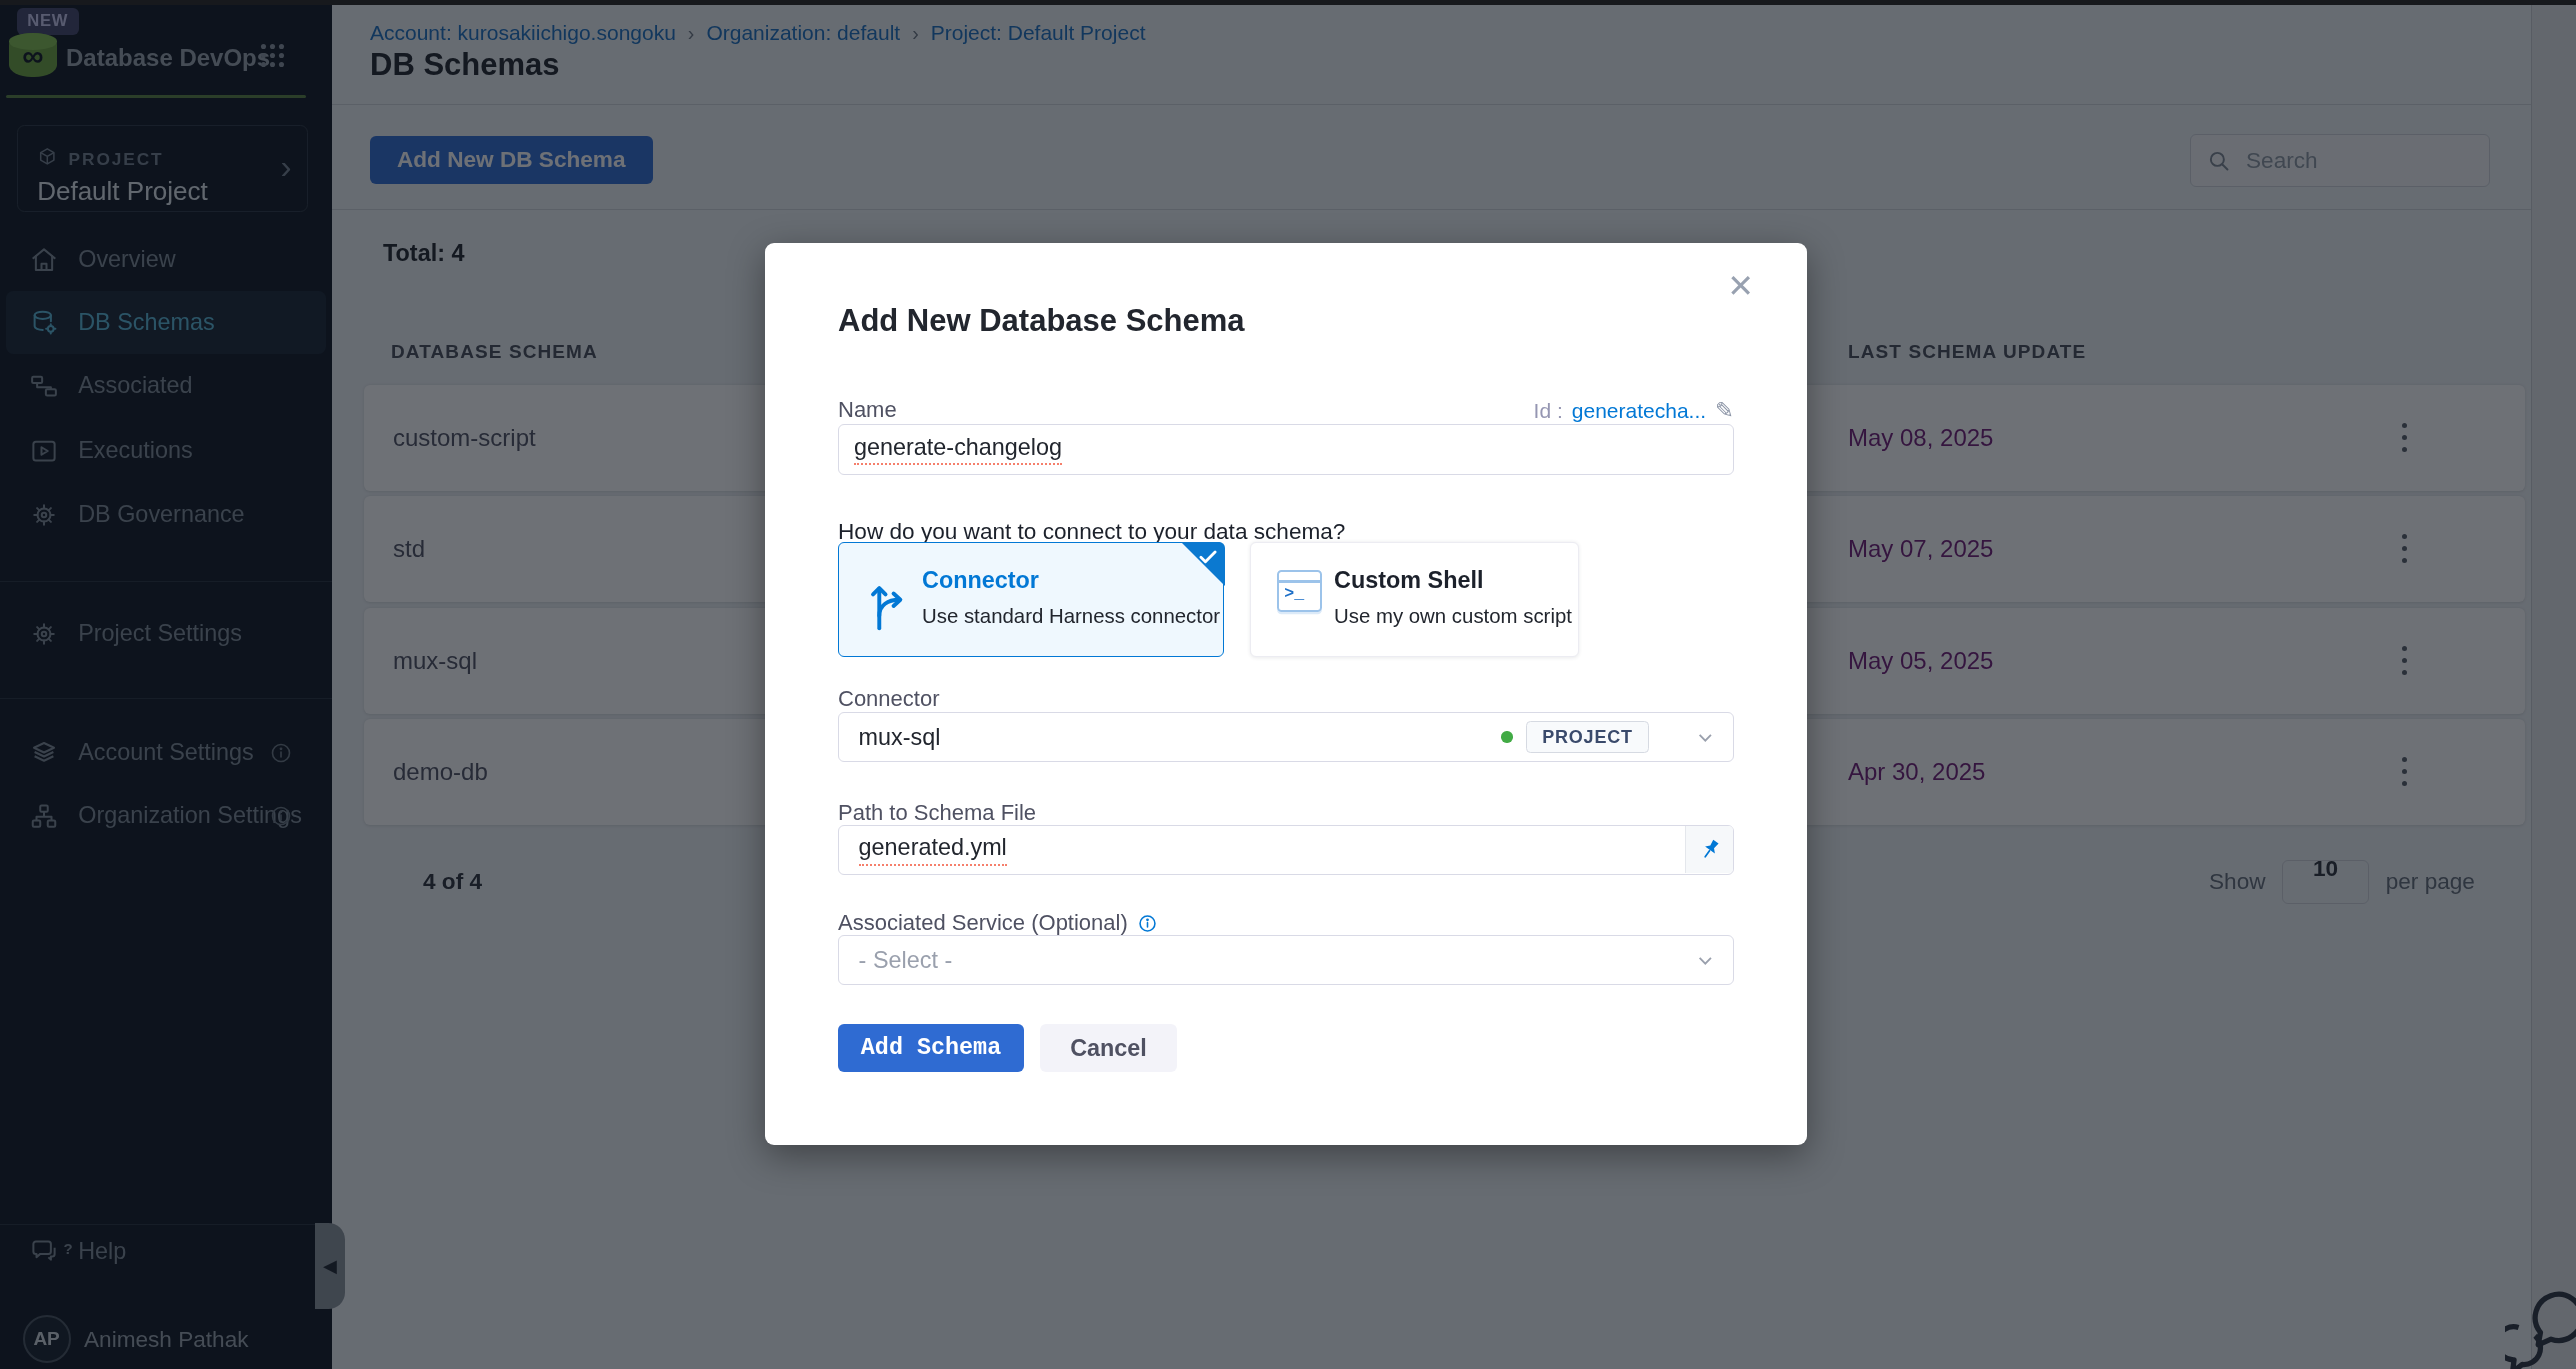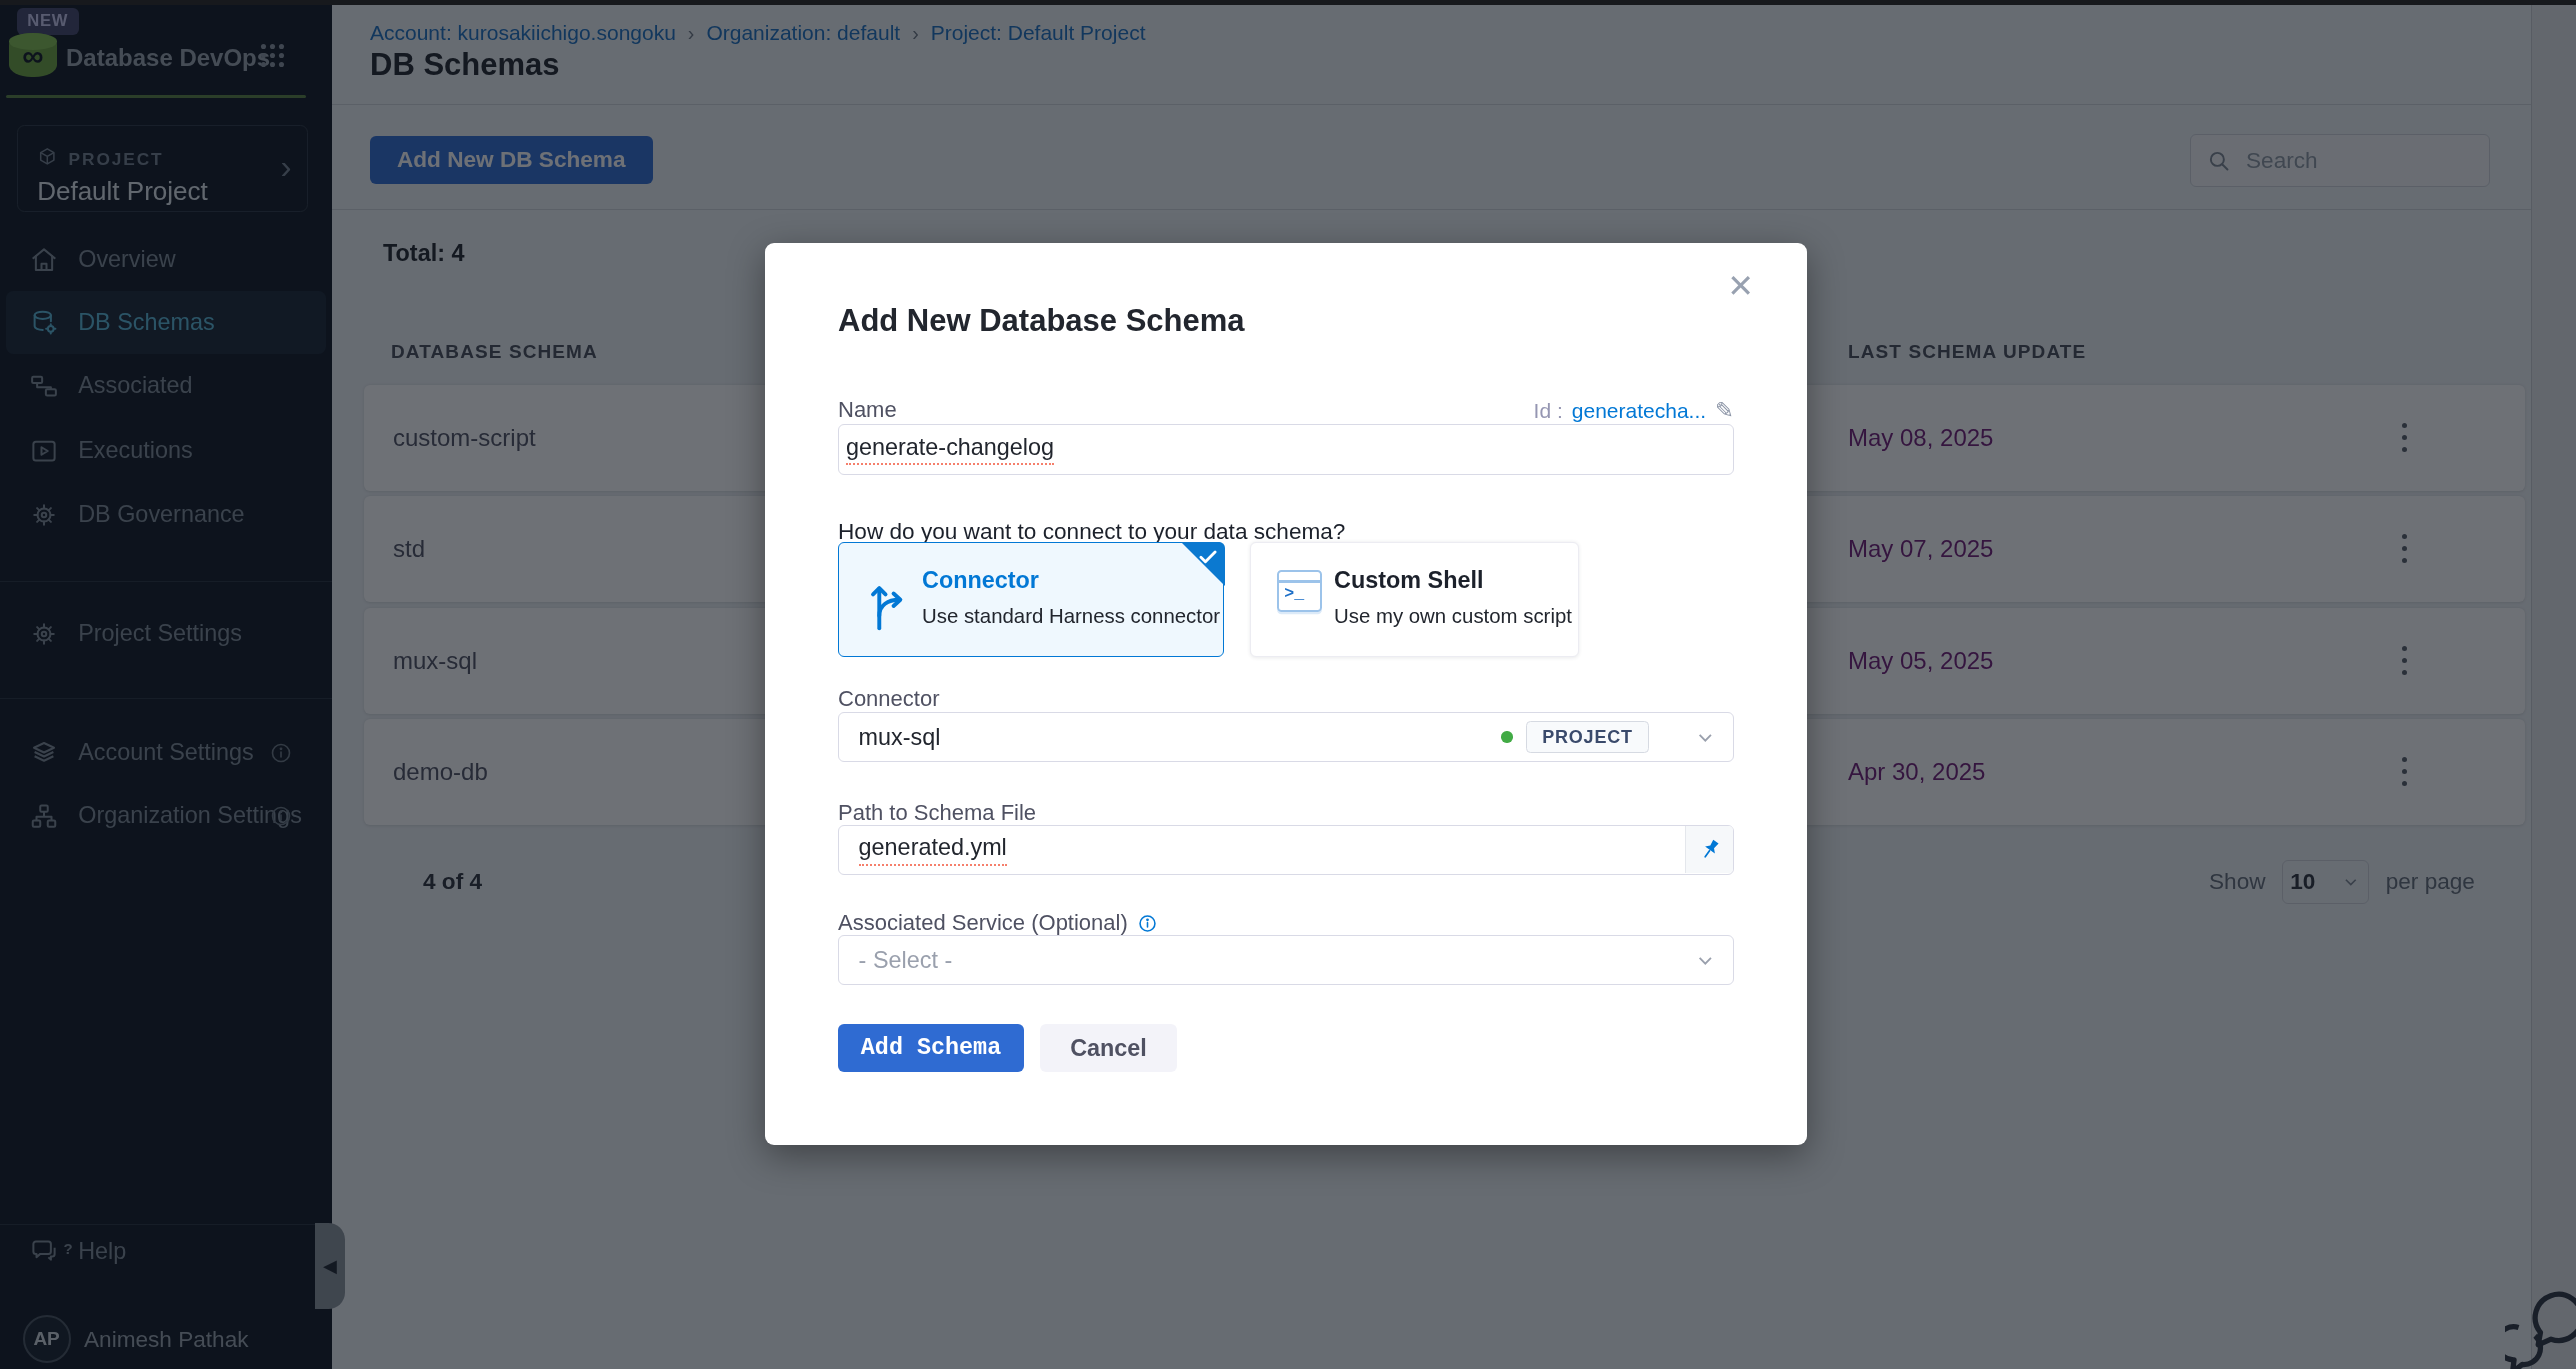--- a/index.html
+++ b/index.html
@@ -78,21 +78,21 @@
   .t-row .cell-name { position:absolute; left:29px; top:39px; font-size:24px; color:#4f5162; }
   .t-row .cell-date { position:absolute; left:1484px; top:39px; font-size:24px; color:#701a75; }
   .kebab { position:absolute; left:2018px; top:30px; width:45px; height:45px; display:flex; flex-direction:column;
     align-items:center; justify-content:center; gap:6.8px; }
   .kebab i { width:5.3px; height:5.3px; background:#565d68; border-radius:50%; }
 
   .pag-range { position:absolute; left:59px; top:869px; font-size:22.6px; font-weight:700; color:#2b303a;margin-left:32px; }
   .pag-right { position:absolute; left:1877px; top:860px; display:flex; align-items:center; gap:16.6px; }
   .pag-right .plabel { font-size:22.6px; color:#636c78; }
   .page-size { width:87px; height:44px; border:1.5px solid #cfd3da; border-radius:6px; display:flex;
-    align-items:center; justify-content:center; gap:26px; }
+    align-items:center; justify-content:center; gap:26px;flex-direction:column; }
   .page-size .val { font-size:22.6px; font-weight:700; color:#2b303a; }
   .page-size svg { width:19.6px; height:19.6px; color:#7b8591; }
 
   #scroll-band { position:absolute; left:2531px; top:4.5px; width:45px; height:1365px; background:#e3e5e8;
     border-left:0.8px solid #c7cbd0; z-index:1; }
 
   #chat-widget { position:absolute; left:2505px; top:1286px; width:83px; height:98px; z-index:3; color:#2b3340; }
 
   
   #backdrop { position:absolute; inset:0; background:rgba(13,18,27,0.60); z-index:10; }
@@ -101,21 +101,21 @@
   .m-close { position:absolute; right:53px; top:27px; font-size:32px; font-weight:300; color:#98a1b0; line-height:32px; }
   .m-title { position:absolute; left:73px; top:60px; font-size:31px; font-weight:700; color:#22262e; }
   .m-row { position:absolute; left:73px; width:896px; }
   .m-label { font-size:22px; color:#4f5162; }
   .id-group { position:absolute; right:0; top:0; display:flex; gap:9px; align-items:center; }
   .id-prefix { font-size:21px; color:#9596b2; }
   .id-link { font-size:21px; color:#0278d5; text-decoration:none; }
   .id-edit { font-size:22.6px; color:#8a93a5; }
 
   .m-input { position:absolute; left:73px; width:896px; height:51px; border:1.5px solid #d9dae6; border-radius:6px;
-    background:#fff; display:flex; align-items:center; padding:0 7px; font-size:23.4px; color:#22262e; }
+    background:#fff; display:flex; align-items:center; padding:0 15px; font-size:23.4px; color:#22262e; }
   .squiggle { border-bottom:2.3px dotted #f57f6b; padding-bottom:2.3px; }
 
   .m-question { position:absolute; left:73px; top:276px; font-size:22.6px; font-weight:400; color:#1c212b; }
 
   .opt-card { position:absolute; top:299px; height:115px; background:#fff; border:0.8px solid #ececf2;
     border-radius:6px; box-shadow:0 0.8px 3.8px rgba(40,50,60,.10); }
   .opt-card.selected { background:#eff8fe; border:1.5px solid #0278d5; box-shadow:none; }
   .opt-card .ribbon { position:absolute; top:-1.5px; right:-1.5px; width:0; height:0;
     border-top:44px solid #0b79d0; border-left:44px solid transparent; border-radius:0 6px 0 0; }
   .opt-card .ribbon-check { position:absolute; top:6.8px; right:6px; width:18px; height:14.3px; }

